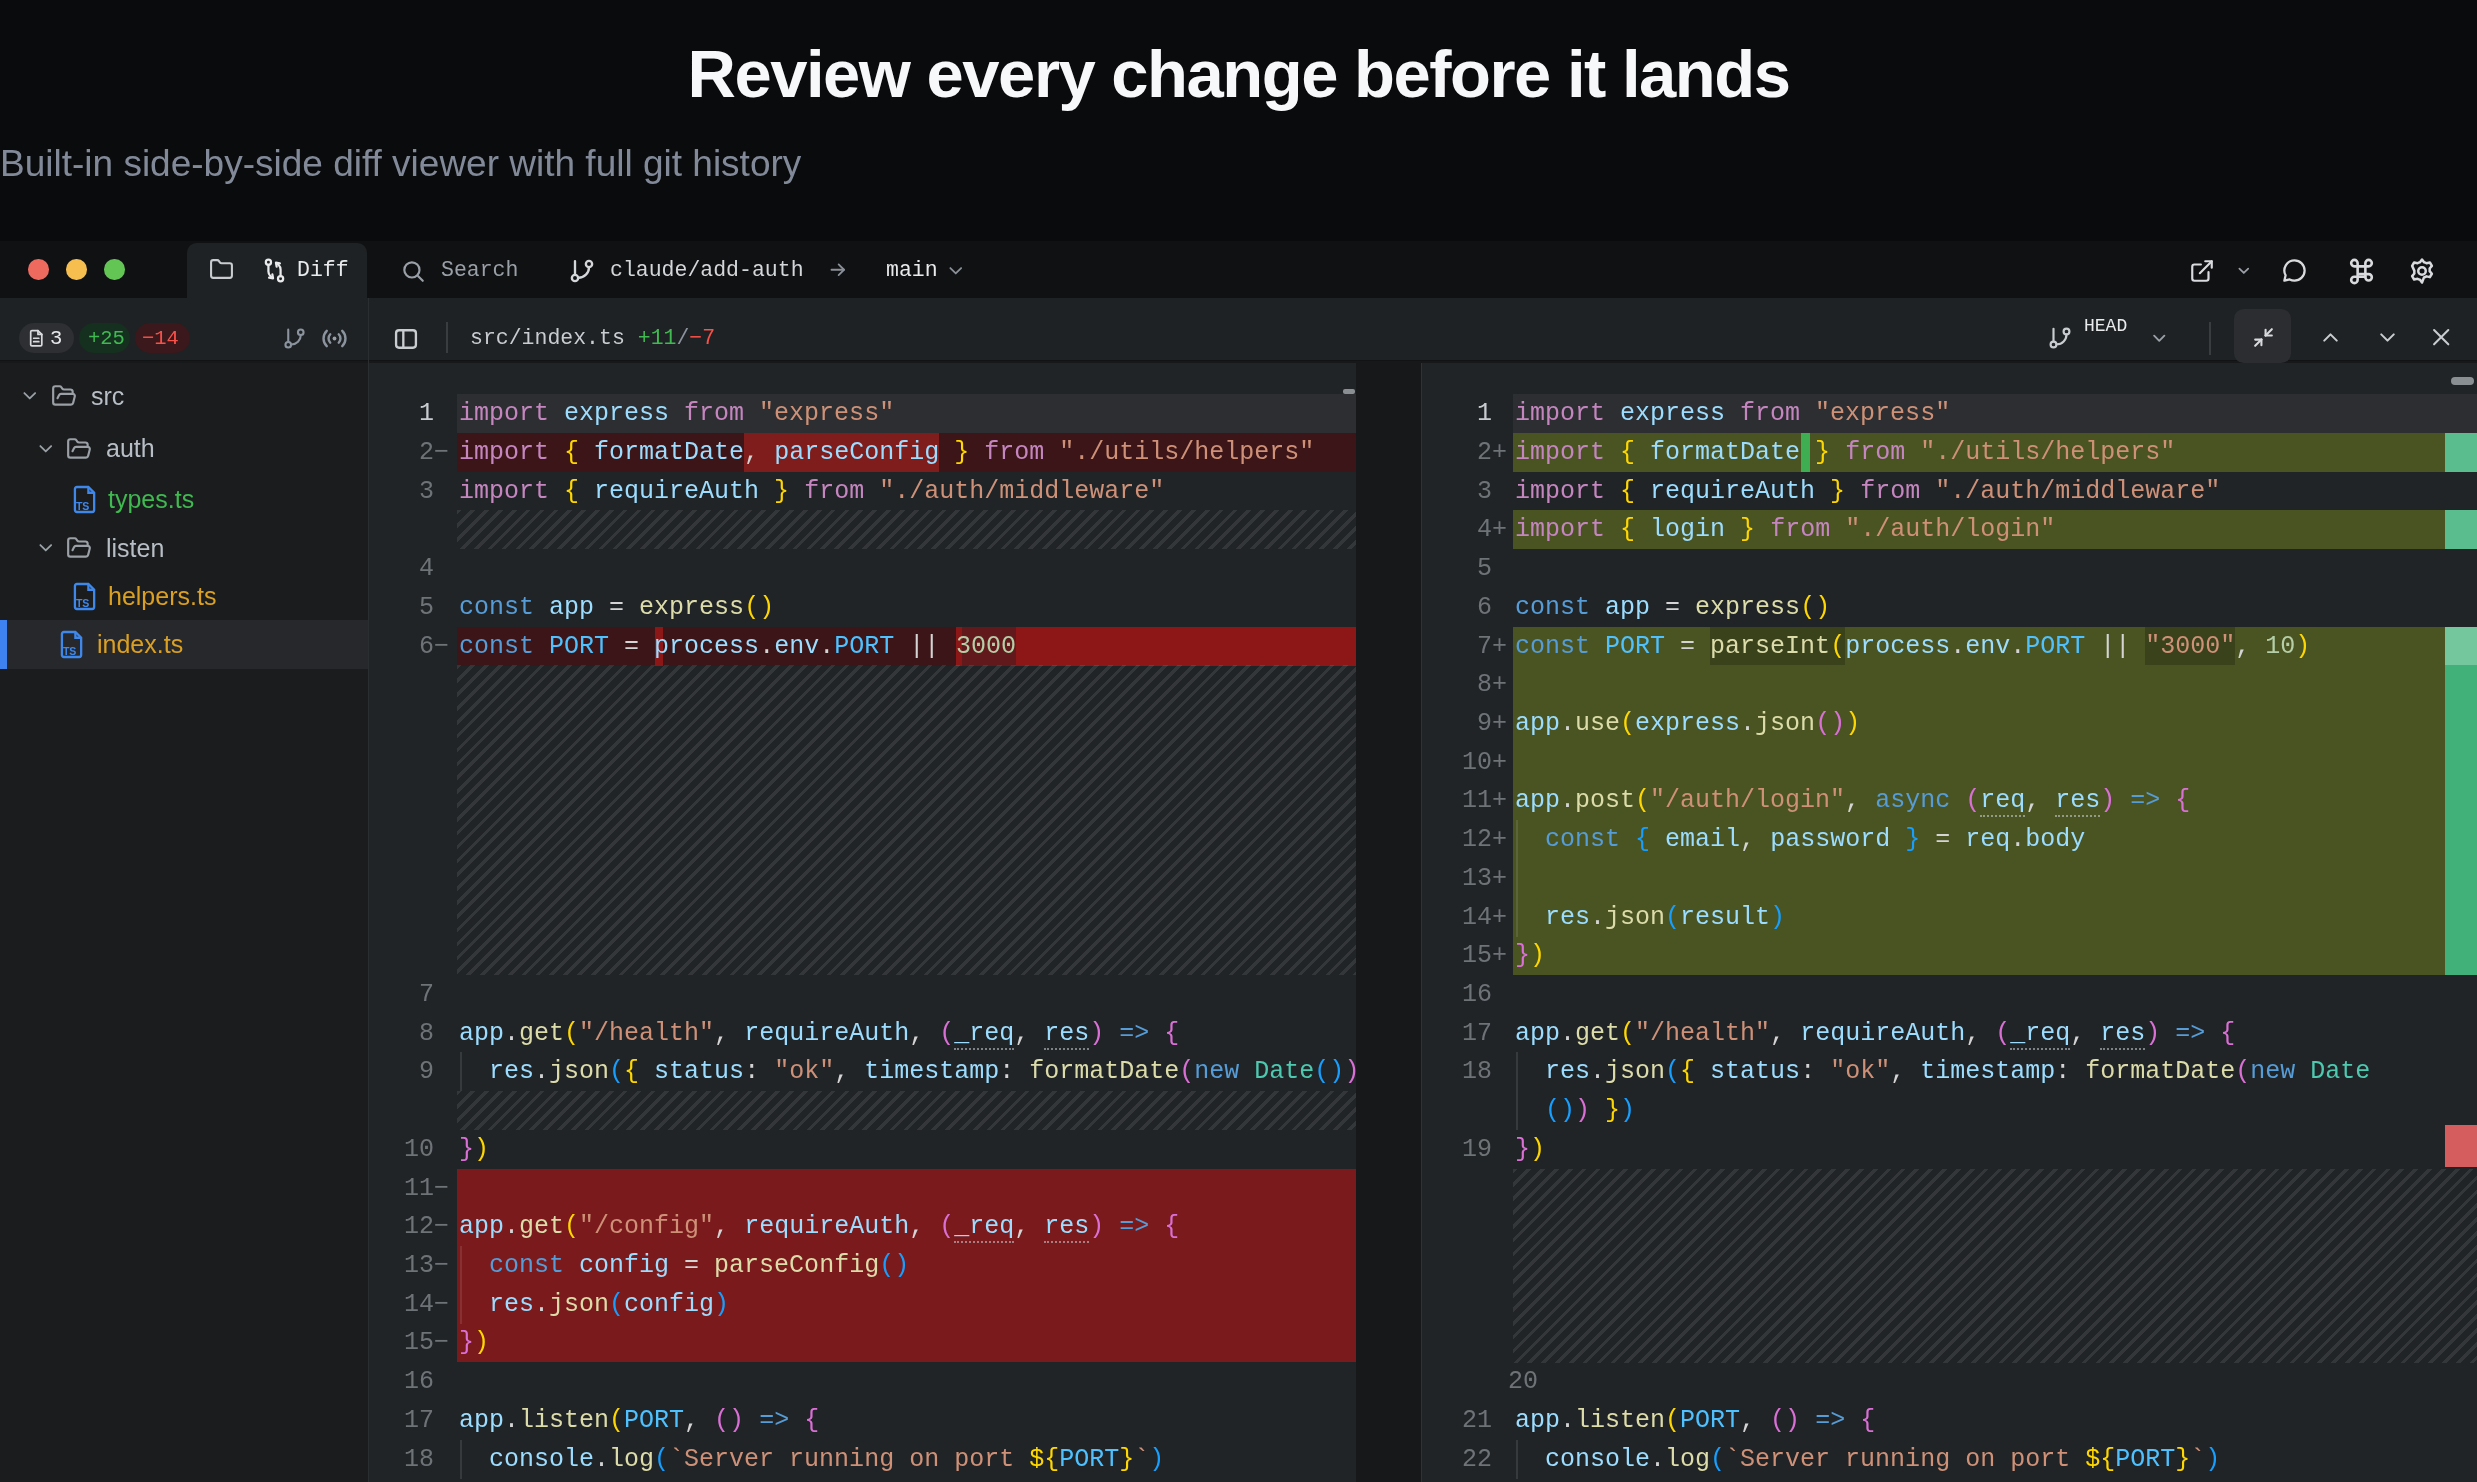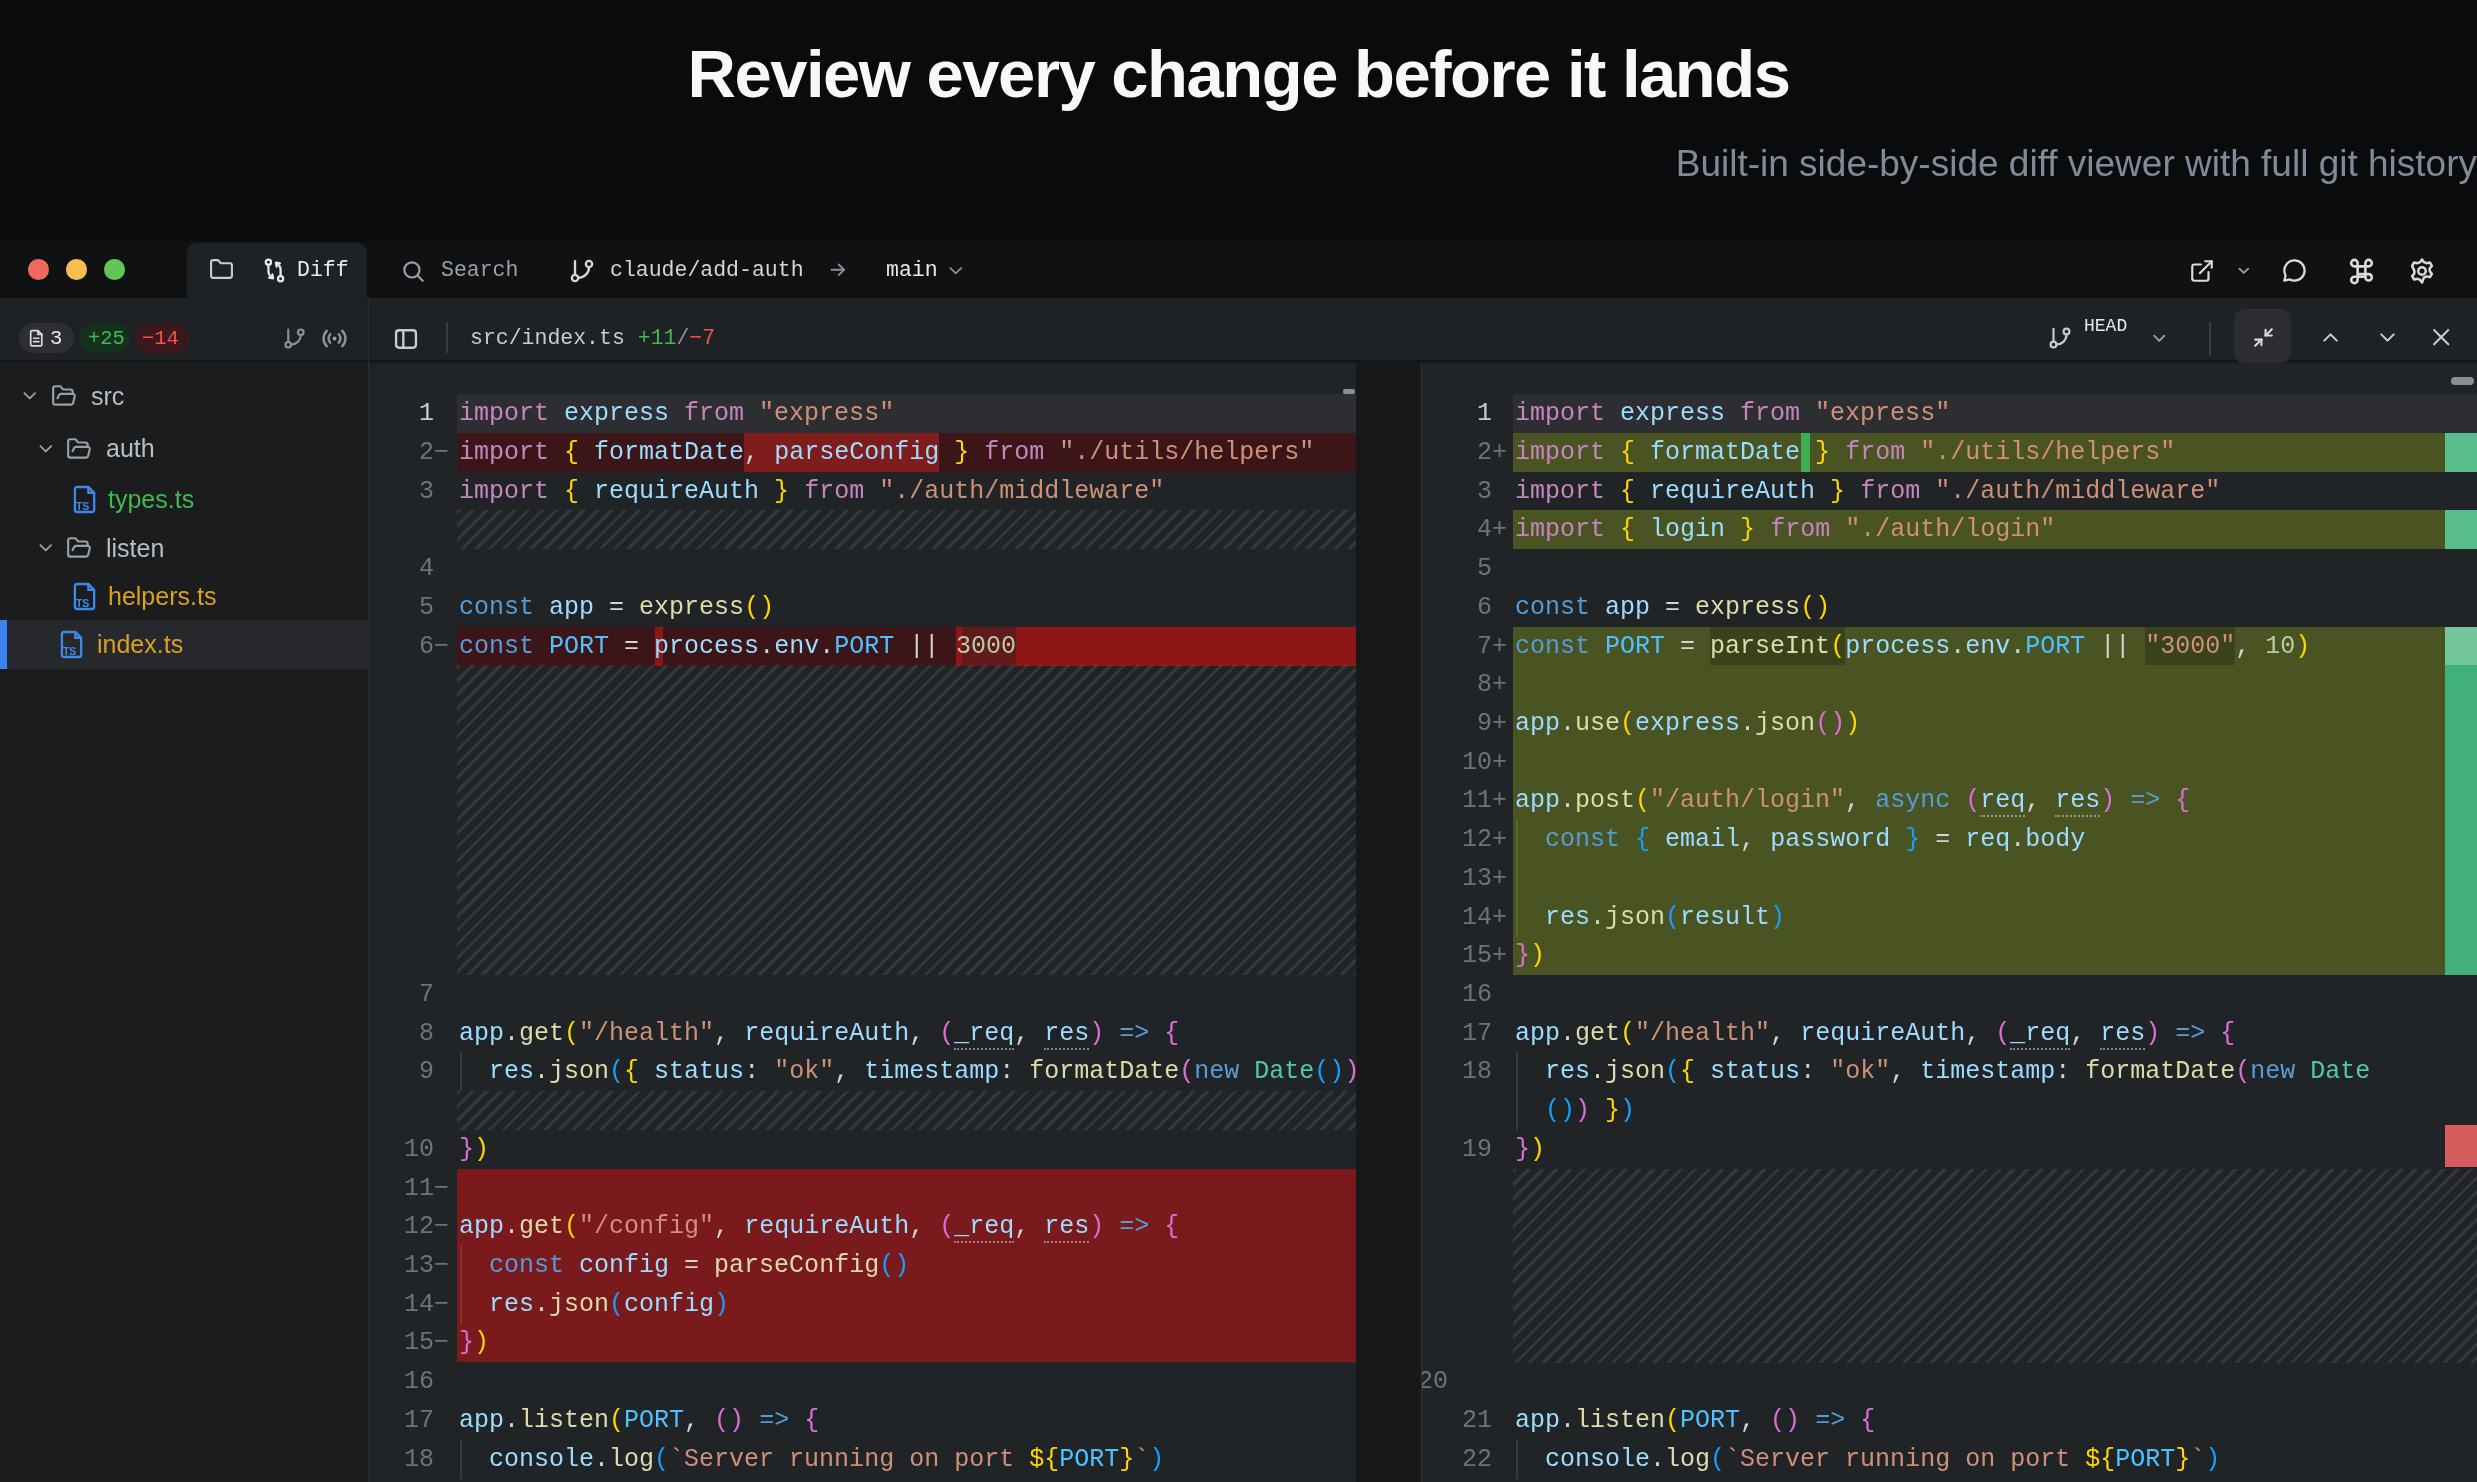--- a/index.html
+++ b/index.html
@@ -10,21 +10,21 @@
 .numcur{color:#c8ccd1}
 .kp{color:#c586c0}.kb{color:#569cd6}.v{color:#9cdcfe}.c{color:#4fc1ff}
 .f{color:#dcdcaa}.s{color:#ce9178}.n{color:#b5cea8}.cl{color:#4ec9b0}
 .o{color:#d4d4d4}.b1{color:#ffd700}.b2{color:#da70d6}.b3{color:#179fff}
 .u{border-bottom:2.9px dotted rgba(205,210,215,0.55)}
 .wb{padding:5.4px 0 5px}
 .pane{position:absolute;top:363px;height:1120px;background:#212427;overflow:hidden}
 .icon{position:absolute;display:flex;align-items:center;justify-content:center}
 </style></head><body>
 <div style="position:absolute;left:0;right:0;top:34px;text-align:center;font-weight:bold;font-size:67px;letter-spacing:-1.5px;color:#f7f8f9;line-height:80px">Review every change before it lands</div>
-<div style="position:absolute;left:0;right:0;top:139px;text-align:right;font-size:37px;color:#828a99;line-height:49px">Built-in side-by-side diff viewer with full git history</div>
+<div style="position:absolute;left:0;right:0;top:139px;text-align:left;font-size:37px;color:#828a99;line-height:49px">Built-in side-by-side diff viewer with full git history</div>
 <div style="position:absolute;left:0;top:241px;width:2477px;height:1241px;background:#161819">
     <div style="position:absolute;left:0;top:0;width:2477px;height:58px;background:#101113"></div>
     <div style="position:absolute;left:28px;top:258px;width:21.5px;height:21.5px;border-radius:50%;background:#ee6a5f"></div>
     <div style="position:absolute;left:66px;top:258px;width:21.5px;height:21.5px;border-radius:50%;background:#f5be4f"></div>
     <div style="position:absolute;left:104px;top:258px;width:21.5px;height:21.5px;border-radius:50%;background:#62c554"></div>
   </div>
 <div style="position:absolute;left:0;top:241px;width:2477px;height:58px;background:#101113"></div>
 <div style="position:absolute;left:28px;top:259px;width:20.5px;height:20.5px;border-radius:50%;background:#ee6a5f"></div>
 <div style="position:absolute;left:66px;top:259px;width:20.5px;height:20.5px;border-radius:50%;background:#f5be4f"></div>
 <div style="position:absolute;left:104px;top:259px;width:20.5px;height:20.5px;border-radius:50%;background:#62c554"></div>
@@ -323,21 +323,21 @@
     <div class="code" style="left:93px;top:573px"><i class="b2">}</i><i class="b1">)</i></div>
     <div class="ln" style="top:612px;right:970px">16 </div>
     <div class="ln" style="top:651px;right:970px">17 </div>
     <div class="code" style="left:93px;top:651px"><i class="v">app</i><i class="o">.</i><i class="f">get</i><i class="b1">(</i><i class="s">"/health"</i><i class="o">,</i> <i class="v">requireAuth</i><i class="o">,</i> <i class="b2">(</i><i class="v u">_req</i><i class="o">,</i> <i class="v u">res</i><i class="b2">)</i> <i class="kb">=&gt;</i> <i class="b2">{</i></div>
     <div class="ln" style="top:689px;right:970px">18 </div>
     <div class="code" style="left:93px;top:689px">  <i class="v">res</i><i class="o">.</i><i class="f">json</i><i class="b3">(</i><i class="b1">{</i> <i class="v">status</i><i class="o">:</i> <i class="s">"ok"</i><i class="o">,</i> <i class="v">timestamp</i><i class="o">:</i> <i class="f">formatDate</i><i class="b2">(</i><i class="kb">new</i> <i class="cl">Date</i></div>
     <div class="code" style="left:93px;top:728px">  <i class="b3">()</i><i class="b2">)</i> <i class="b1">}</i><i class="b3">)</i></div>
     <div class="ln" style="top:767px;right:970px">19 </div>
     <div class="code" style="left:93px;top:767px"><i class="b2">}</i><i class="b1">)</i></div>
     <div style="position:absolute;left:91px;top:806px;width:965px;height:194px;background-image:repeating-linear-gradient(135deg, rgba(255,255,255,0.085) 0 3.3px, transparent 3.3px 9.8px)"></div>
-    <div class="ln" style="top:999px;right:1014px">20 </div>
+    <div class="ln" style="top:999px;right:924px">20 </div>
     <div class="ln" style="top:1038px;right:970px">21 </div>
     <div class="code" style="left:93px;top:1038px"><i class="v">app</i><i class="o">.</i><i class="f">listen</i><i class="b1">(</i><i class="c">PORT</i><i class="o">,</i> <i class="b2">()</i> <i class="kb">=&gt;</i> <i class="b2">{</i></div>
     <div class="ln" style="top:1077px;right:970px">22 </div>
     <div class="code" style="left:93px;top:1077px">  <i class="v">console</i><i class="o">.</i><i class="f">log</i><i class="b3">(</i><i class="s">`Server running on port </i><i class="b1">${</i><i class="c">PORT</i><i class="b1">}</i><i class="s">`</i><i class="b3">)</i></div>
     <div style="position:absolute;left:94px;top:457px;width:2px;height:39px;background:rgba(255,255,255,0.10)"></div>
     <div style="position:absolute;left:94px;top:496px;width:2px;height:39px;background:rgba(255,255,255,0.10)"></div>
     <div style="position:absolute;left:94px;top:535px;width:2px;height:39px;background:rgba(255,255,255,0.10)"></div>
     <div style="position:absolute;left:94px;top:689px;width:2px;height:39px;background:rgba(255,255,255,0.10)"></div>
     <div style="position:absolute;left:94px;top:728px;width:2px;height:39px;background:rgba(255,255,255,0.10)"></div>
     <div style="position:absolute;left:94px;top:1077px;width:2px;height:39px;background:rgba(255,255,255,0.10)"></div>

